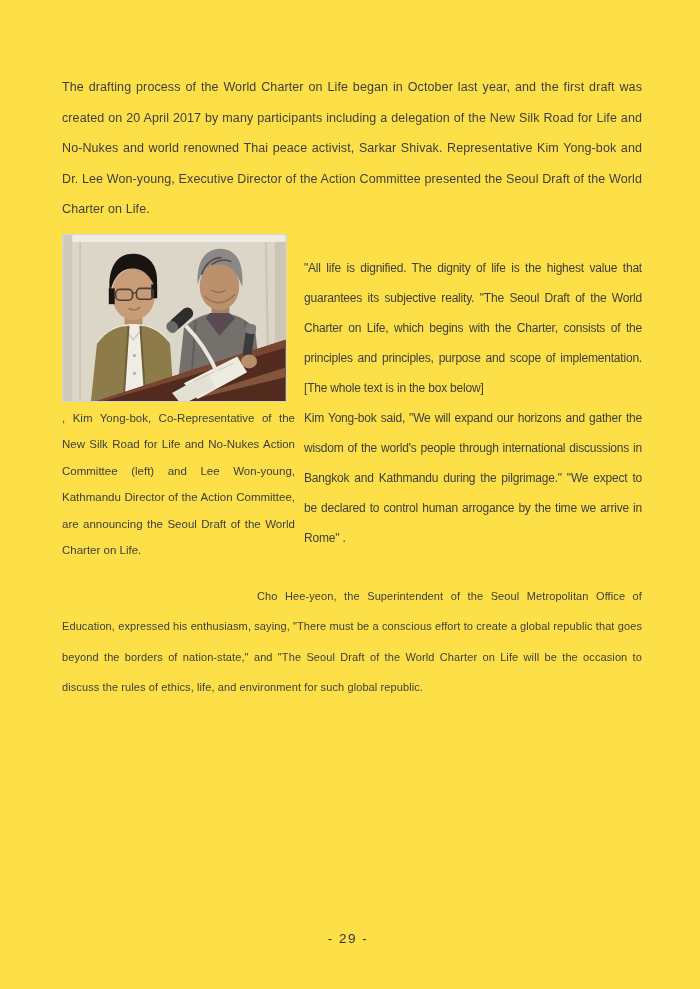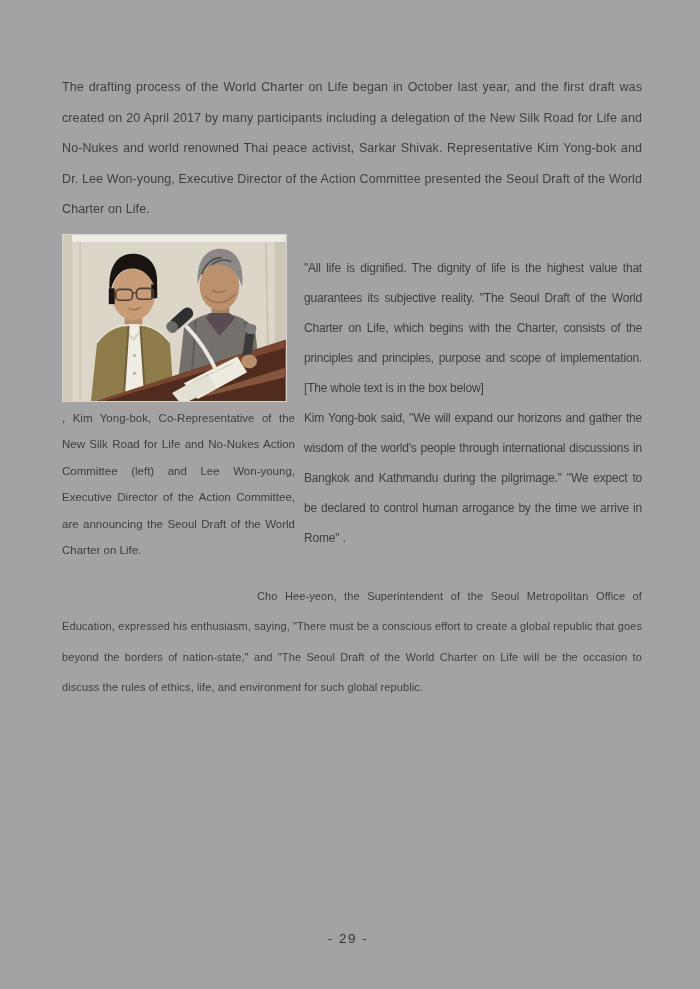--- a/index.html
+++ b/index.html
@@ -2,21 +2,21 @@
 <html><head>
 <meta charset="utf-8">
 <style>
   * { box-sizing: border-box; }
   html, body { margin: 0; padding: 0; background: #ffffff; }
   .page {
     position: relative;
     width: 700px;
     height: 989px;
     margin: 0 auto;
-    background: #a3a3a3;
+    background: #fde047;
     font-family: "Liberation Sans", "DejaVu Sans", sans-serif;
     color: #3e3e3e;
     overflow: hidden;
   }
   .content {
     padding: 72px 58px 0 62px;
   }
   p { margin: 0; }
   .body-text {
     font-size: 12.5px;
@@ -152,21 +152,21 @@
 
           <g>
             <path d="M156,140 C148,122 138,106 124,92" fill="none" stroke="#e8e6dd" stroke-width="4"></path>
             <g transform="rotate(-42 118 86)">
               <rect x="106" y="80" width="28" height="12" rx="6" fill="#2e2e2e"></rect>
               <rect x="102" y="80" width="11" height="12" rx="5" fill="#6a6a6a"></rect>
             </g>
           </g>
         </svg>
 
-        <figcaption class="photo-caption">, Kim Yong-bok, Co-Representative of the New Silk Road for Life and No-Nukes Action Committee (left) and Lee Won-young, Executive Director of the Action Committee, are announcing the Seoul Draft of the World Charter on Life.</figcaption>
+        <figcaption class="photo-caption">, Kim Yong-bok, Co-Representative of the New Silk Road for Life and No-Nukes Action Committee (left) and Lee Won-young, Kathmandu Director of the Action Committee, are announcing the Seoul Draft of the World Charter on Life.</figcaption>
       </figure>
 
       <div class="quote-col">
         <p class="first">"All life is dignified. The dignity of life is the highest value that guarantees its subjective reality. "The Seoul Draft of the World Charter on Life, which begins with the Charter, consists of the principles and principles, purpose and scope of implementation. [The whole text is in the box below]</p>
         <p>Kim Yong-bok said, "We will expand our horizons and gather the wisdom of the world's people through international discussions in Bangkok and Kathmandu during the pilgrimage." "We expect to be declared to control human arrogance by the time we arrive in Rome" .</p>
       </div>
     </div>
 
     <p class="cho-paragraph">Cho Hee-yeon, the Superintendent of the Seoul Metropolitan Office of Education, expressed his enthusiasm, saying, "There must be a conscious effort to create a global republic that goes beyond the borders of nation-state," and "The Seoul Draft of the World Charter on Life will be the occasion to discuss the rules of ethics, life, and environment for such global republic.</p>
   </div>

